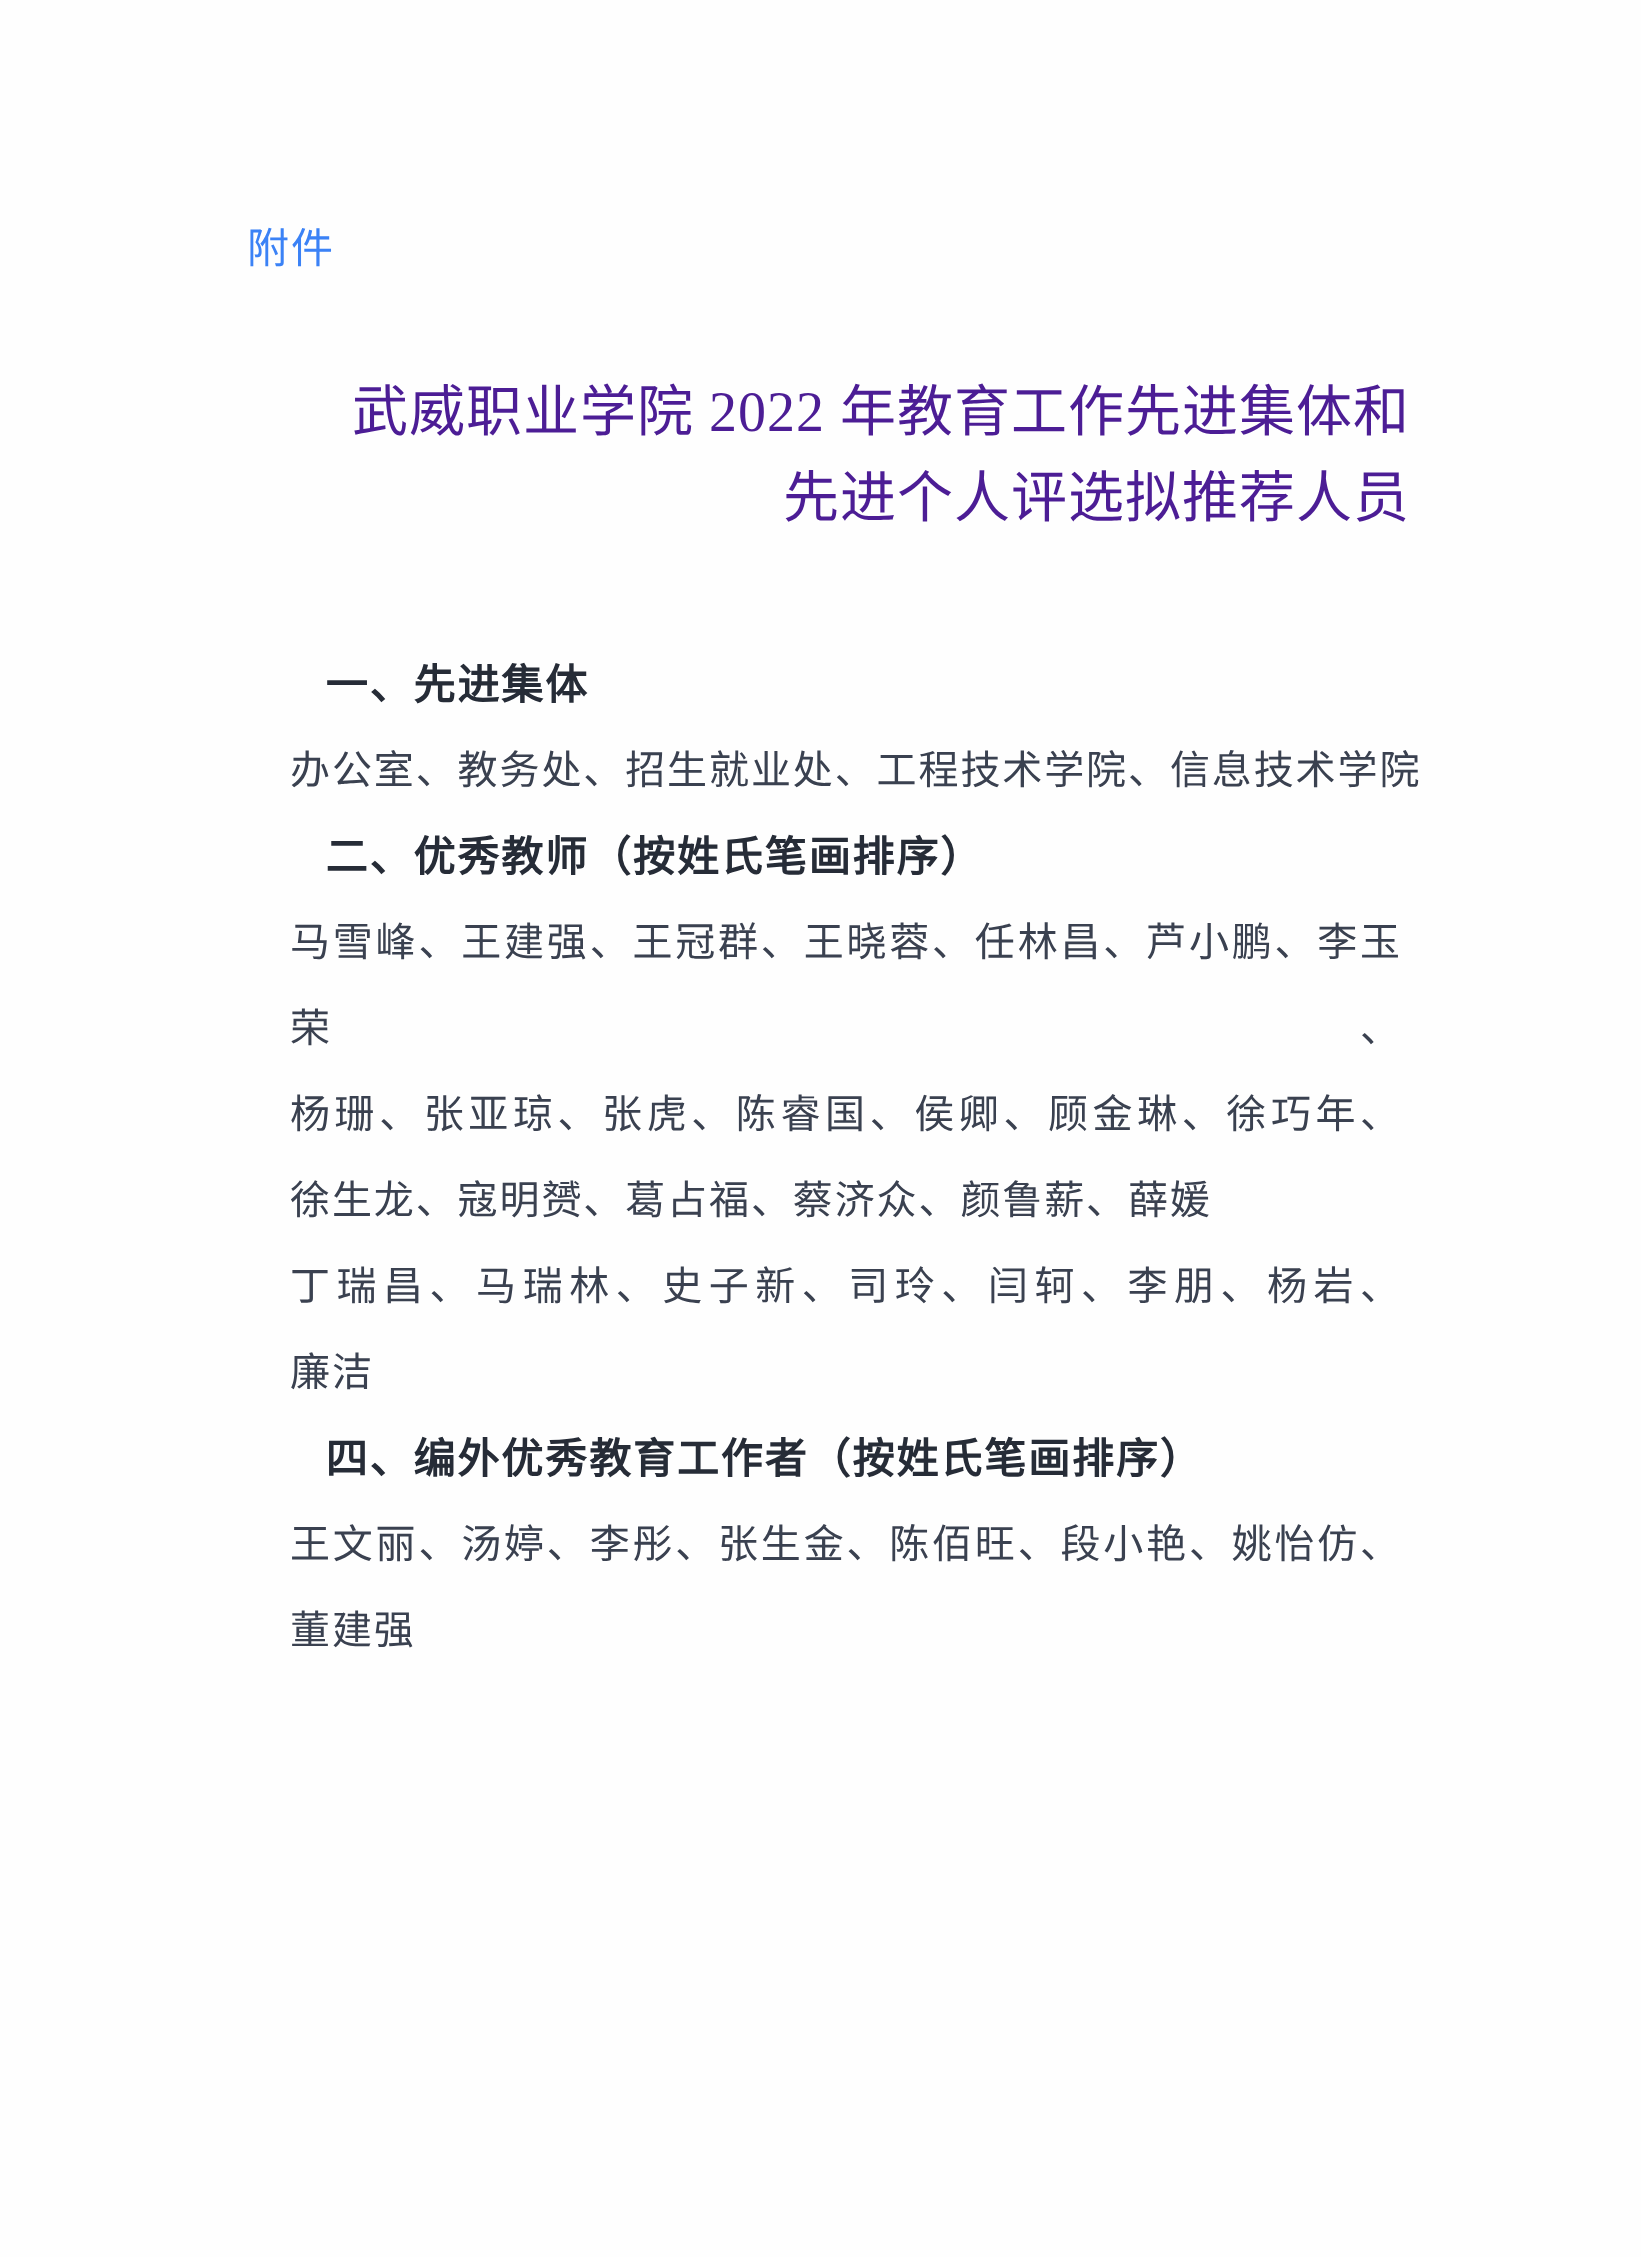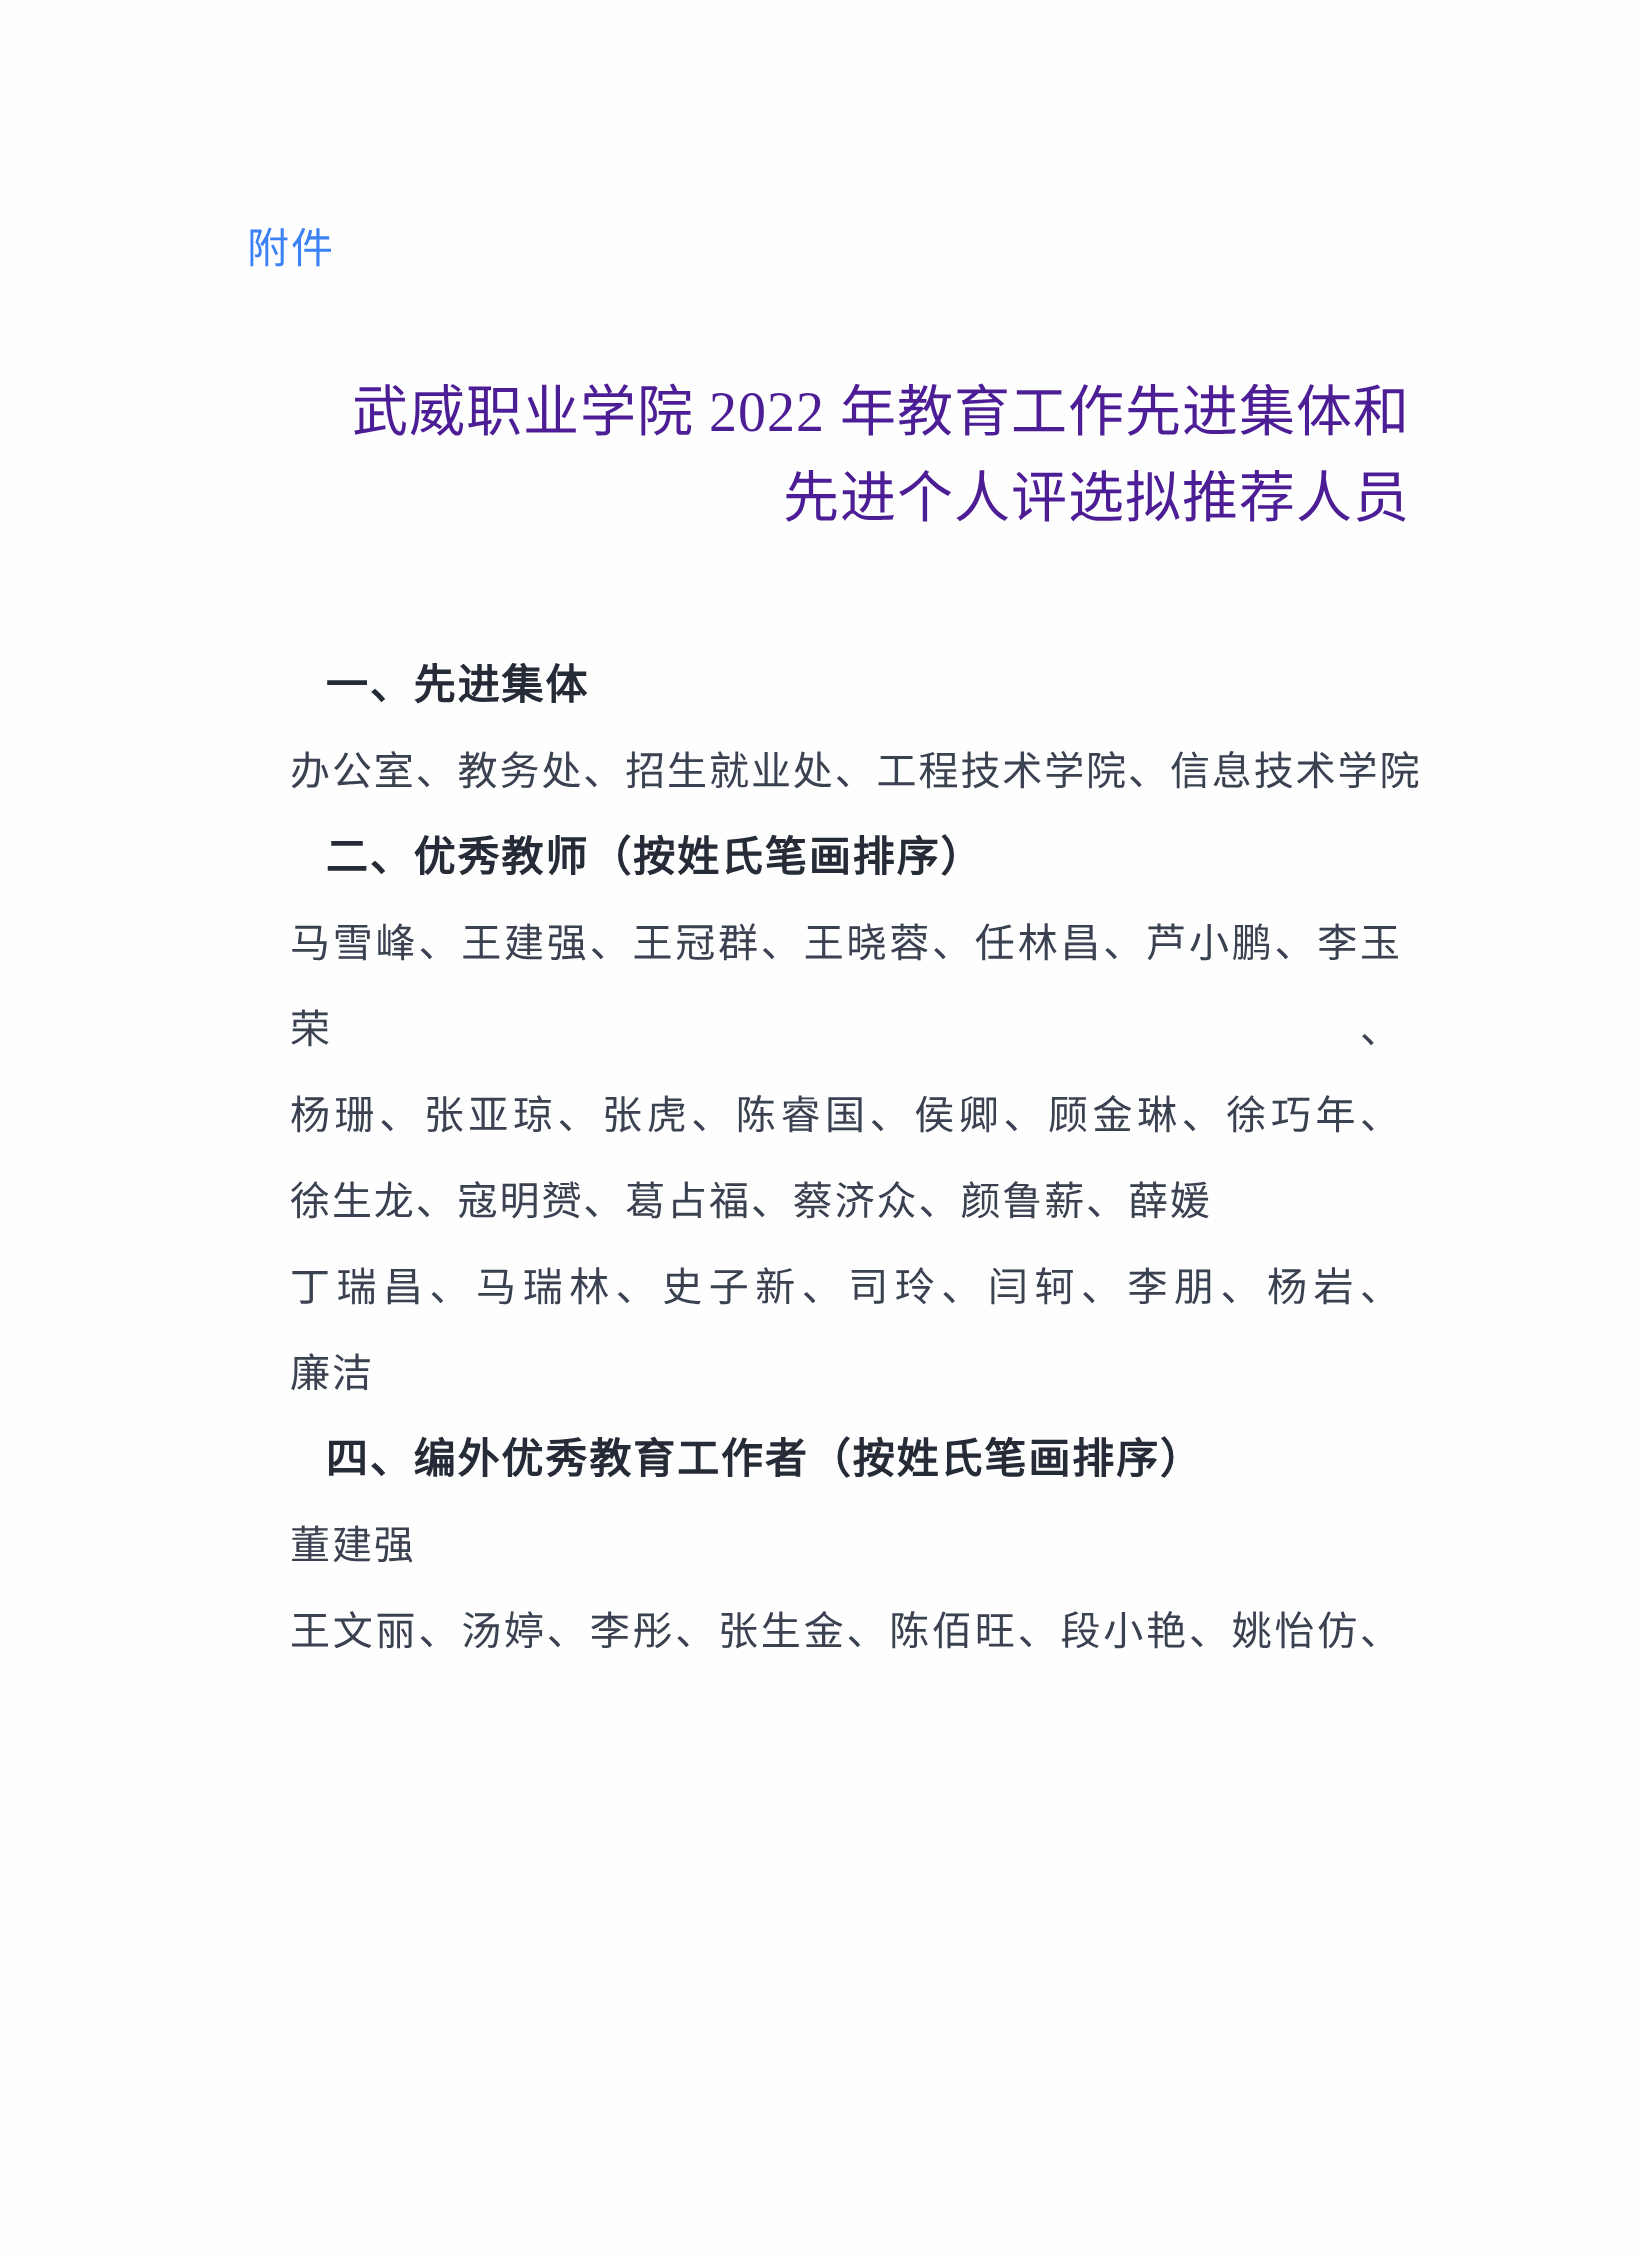--- a/index.html
+++ b/index.html
@@ -59,21 +59,21 @@
     font-size: 42px;
     font-weight: bold;
     color: #262c37;
     font-family: "Liberation Sans", "DejaVu Sans", sans-serif;
     letter-spacing: 1.9px;
     margin-left: 36px;
   }
   .body-line {
     font-size: 40px;
     color: #3a4150;
-    font-family: Liberation Sans, sans-serif;
+    font-family: Liberation Serif, serif;
     letter-spacing: 1.9px;
   }
   .body-line.fill {
     white-space: normal;
     text-align: justify;
     text-align-last: justify;
     text-justify: inter-character;
   }
 </style>
 </head>
@@ -95,18 +95,18 @@
 
     <div class="line heading">二、优秀教师（按姓氏笔画排序）</div>
     <div class="line body-line fill">马雪峰、王建强、王冠群、王晓蓉、任林昌、芦小鹏、李玉荣、</div>
     <div class="line body-line fill">杨珊、张亚琼、张虎、陈睿国、侯卿、顾金琳、徐巧年、</div>
     <div class="line body-line">徐生龙、寇明赟、葛占福、蔡济众、颜鲁薪、薛媛</div>
 
     <div class="line body-line fill">丁瑞昌、马瑞林、史子新、司玲、闫轲、李朋、杨岩、</div>
     <div class="line body-line">廉洁</div>
 
     <div class="line heading">四、编外优秀教育工作者（按姓氏笔画排序）</div>
+    <div class="line body-line fill">王文丽、汤婷、李彤、张生金、陈佰旺、段小艳、姚怡仿、</div>
     <div class="line body-line">董建强</div>
-    <div class="line body-line fill">王文丽、汤婷、李彤、张生金、陈佰旺、段小艳、姚怡仿、</div>
 
   </div>
 </div>
 
 
 </body></html>

